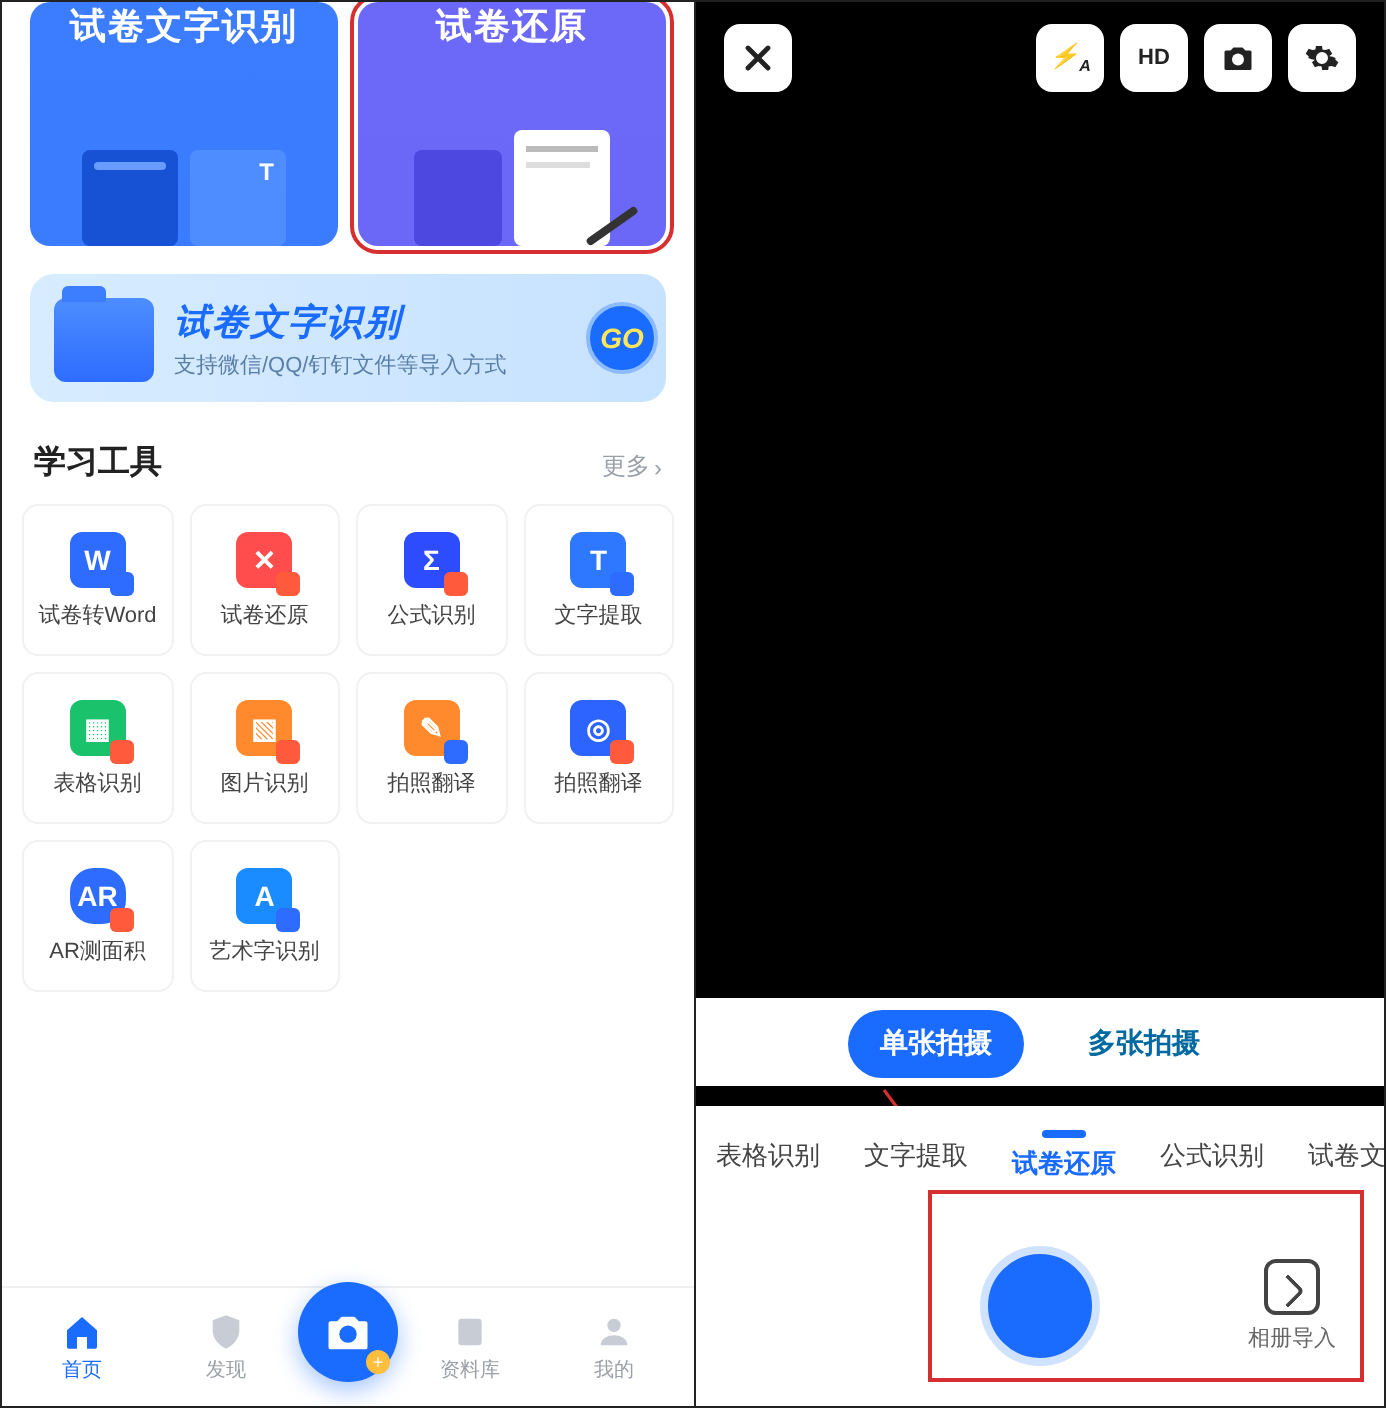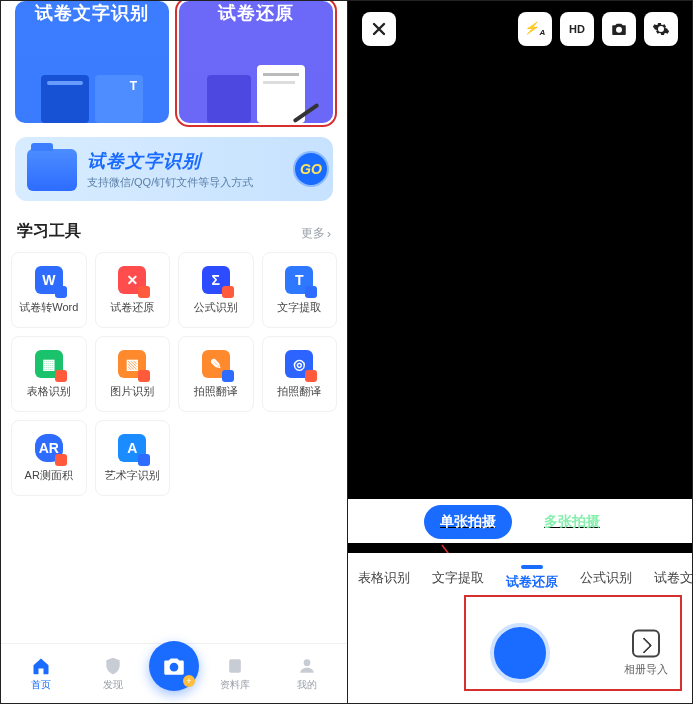--- a/index.html
+++ b/index.html
@@ -207,24 +207,24 @@
   }
   .top-btn{font-size:11px;font-weight:800;}
   .top-btn-row{display:flex;gap:8px;}
 
   .viewfinder-placeholder{
     position:absolute;top:0;left:0;right:0;height:502px;background:#000;
   }
 
   .mode-tabs{
     position:absolute;left:0;right:0;top:504px;
-    display:flex;justify-content:center;gap:16px;text-decoration:underline;
+    display:flex;justify-content:center;gap:16px;
   }
   .mode-tab{
-    font-size:14px;font-weight:600;color:#86efac;
+    font-size:14px;font-weight:600;color:#0369a1;
     padding:8px 16px;border-radius:18px;
   }
   .mode-tab.pill{background:#1a6bff;color:#fff;}
 
   .cam-categories{
     position:absolute;left:0;right:0;top:552px;height:50px;
     background:#fff;
     display:flex;align-items:center;gap:22px;
     padding:0 10px;
     font-size:13px;color:#444;

